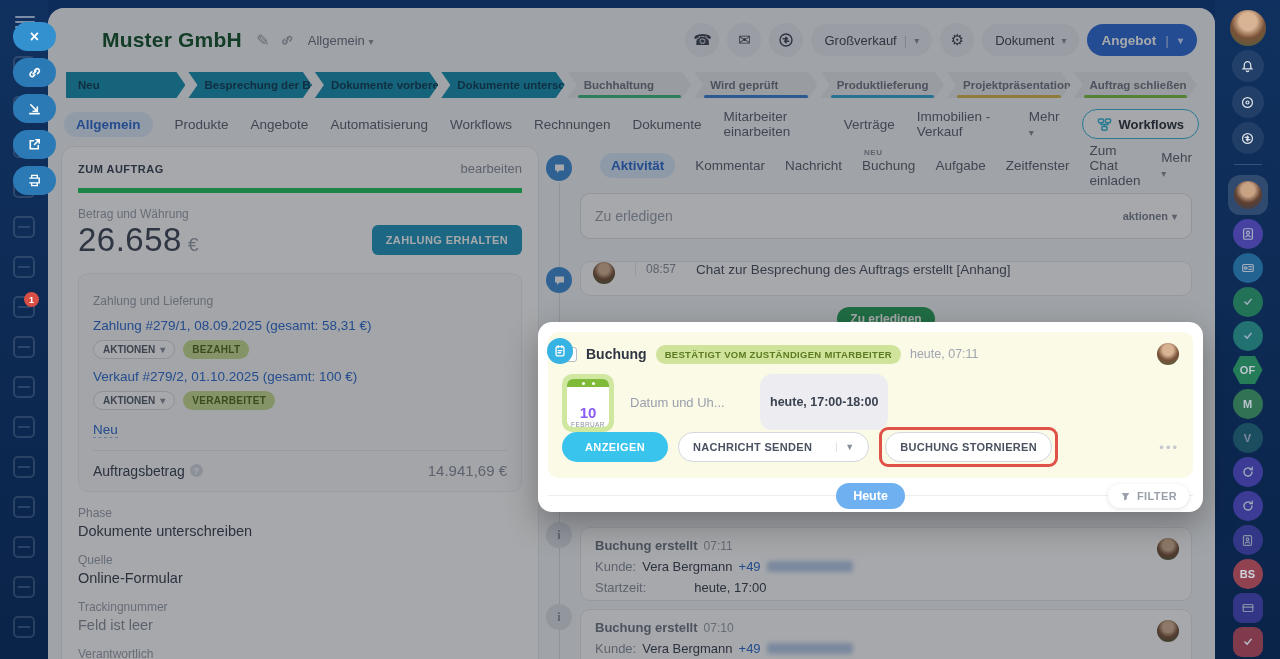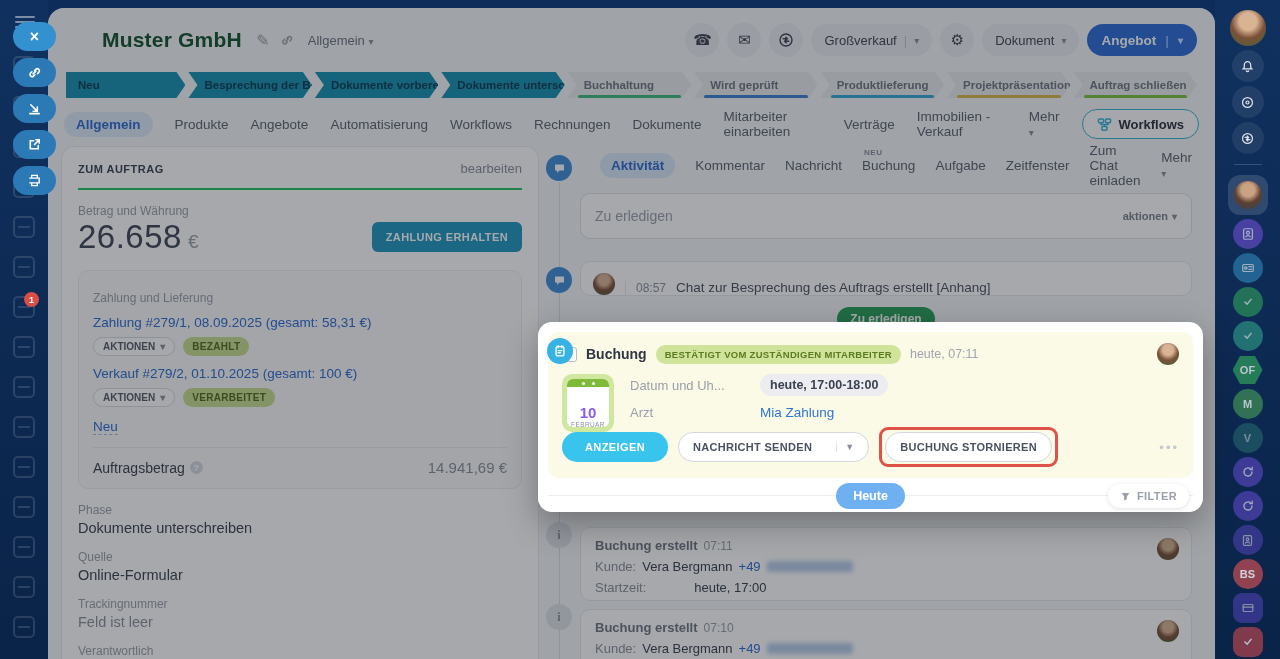--- a/index.html
+++ b/index.html
@@ -48,21 +48,21 @@
   .stage.on { background:#1792b4; color:#0d3a52; }
   .stage .ul { position:absolute; left:10px; right:10px; bottom:0; height:3px; border-radius:2px; }
 
   
   .tabs { position:absolute; left:16px; right:16px; top:100px; height:32px; display:flex; align-items:center; gap:22px; font-size:13.5px; color:#5b6270; }
   .tab.on { background:#deebfa; color:#2e6bd0; border-radius:15px; padding:5px 12px; font-weight:bold; }
   .wf-btn { margin-left:auto; height:30px; border:1.5px solid #35b6d9; border-radius:16px; display:flex; align-items:center; gap:7px; padding:0 14px; font-size:13px; font-weight:bold; color:#2d313c; background:#fdfefe; }
 
   
   .panel { position:absolute; left:14px; top:139px; width:476px; bottom:0; background:#fff; border-radius:12px 12px 0 0; box-shadow:0 0 0 1px #e9ebf0; padding:14px 16px; }
-  .panel-head { display:flex; align-items:center; border-bottom:2px solid #22c55e; padding-bottom:12px; }
+  .panel-head { display:flex; align-items:center; border-bottom:5px solid #22c55e; padding-bottom:12px; }
   .panel-title { font-size:11px; font-weight:bold; letter-spacing:.5px; color:#3a4254; }
   .panel-edit { margin-left:auto; font-size:13px; color:#8a909c; }
   .lbl { font-size:12px; color:#9aa0ab; margin-top:14px; }
   .amount-row { display:flex; align-items:center; }
   .amount { font-size:33px; color:#3f4656; letter-spacing:.5px; }
   .amount .cur { font-size:19px; color:#9aa0ab; margin-left:6px; }
   .pay-btn { margin-left:auto; background:#2196be; color:#fff; font-size:11px; font-weight:bold; letter-spacing:.4px; border-radius:6px; padding:9px 14px; }
   .paybox { margin-top:14px; background:#fafbfc; border:1px solid #edeef2; border-radius:10px; padding:12px 14px; }
   .plink { display:block; font-size:13.5px; color:#2e6bd0; margin-top:10px; }
   .badge-row { display:flex; align-items:center; gap:8px; margin-top:7px; }
@@ -80,21 +80,21 @@
   
   .tl-line { position:absolute; left:511px; top:175px; bottom:0; width:1px; background:#dcdee5; }
   .feed { position:absolute; left:532px; top:141px; width:612px; }
   .atabs { display:flex; align-items:center; gap:20px; padding-left:20px; height:32px; font-size:13.5px; color:#5b6270; }
   .atab.on { background:#d9e9fa; color:#2e6bd0; border-radius:15px; padding:5px 11px; font-weight:bold; }
   .atab.rel { position:relative; }
   .neu-mini { position:absolute; top:-10px; left:2px; font-size:8px; font-weight:bold; color:#8a909c; letter-spacing:.5px; }
   .composer { margin-top:12px; height:46px; background:#fff; border:1px solid #dcdfe6; border-radius:10px; display:flex; align-items:center; padding:0 14px; }
   .composer .ph { font-size:14px; color:#9aa0ab; }
   .composer .akts { margin-left:auto; font-size:11px; font-weight:bold; color:#7b818c; display:flex; gap:4px; align-items:center; }
-  .chat-row { margin-top:22px; height:35px; background:#fff; border:1px solid #e6e8ee; border-radius:10px; display:flex; align-items:flex-end; padding:0 12px; gap:10px; }
+  .chat-row { margin-top:22px; height:35px; background:#fff; border:1px solid #e6e8ee; border-radius:10px; display:flex; align-items:flex-start; padding:0 12px; gap:20px; }
   .mini-av { width:22px; height:22px; }
   .chat-time { font-size:12px; color:#8a909c; border-left:1px solid #e6e8ee; padding-left:10px; }
   .chat-txt { font-size:13.5px; color:#4a5160; }
   .todo-row { display:flex; justify-content:center; margin-top:11px; }
   .todo-pill { background:#27a05a; color:#fff; font-size:12px; font-weight:bold; border-radius:12px; padding:5px 13px; }
   .feed-spacer { height:196px; }
   .log { background:#fff; border:1px solid #e6e8ee; border-radius:10px; padding:10px 14px; position:relative; margin-bottom:8px; height:74px; }
   .log-t { font-size:13px; font-weight:bold; color:#707683; }
   .log-time { font-size:12px; color:#9aa0ab; font-weight:normal; margin-left:6px; }
   .log-line { font-size:13px; color:#8a909c; margin-top:6px; display:flex; gap:6px; align-items:center; }
@@ -130,21 +130,21 @@
   .mcal { width:52px; height:58px; background:#cfe79f; border-radius:10px; padding:5px; }
   .mcal-in { background:#fff; border-radius:6px; height:100%; overflow:hidden; text-align:center; }
   .mcal-bar { height:8px; background:#7fba38; display:flex; align-items:center; justify-content:center; gap:7px; }
   .mcal-bar i { width:3px; height:3px; border-radius:50%; background:#fff; display:block; }
   .mcal-day { font-size:15px; font-weight:bold; color:#8b5cf6; line-height:17px; margin-top:17px; }
   .mcal-mon { font-size:6.5px; color:#8a909c; letter-spacing:.4px; }
   .mcal-t { font-size:7px; font-weight:bold; color:#7cb52e; }
   .bfields { margin-left:16px; flex:1; }
   .bfrow { display:flex; align-items:center; margin-bottom:9px; }
   .bflbl { width:130px; font-size:13px; color:#9aa0ab; }
-  .bfpill { background:#ececf1; border-radius:12px; padding:4px 10px; font-size:12.5px; font-weight:bold; color:#3a4150; }
+  .bfpill { background:#ececf1; border-radius:12px; padding:21px 10px; font-size:12.5px; font-weight:bold; color:#3a4150; }
   .bflink { font-size:13.5px; color:#2e77d0; }
   .book-btns { position:absolute; left:14px; right:14px; bottom:11px; display:flex; align-items:center; gap:10px; }
   .b-show { background:#38c4ec; color:#fff; font-size:11px; font-weight:bold; letter-spacing:.4px; border-radius:16px; padding:9px 23px; }
   .b-out { border:1.5px solid #d3d7de; background:#fff; border-radius:16px; padding:8px 14px; font-size:11px; font-weight:bold; letter-spacing:.3px; color:#4a5160; display:flex; align-items:center; gap:24px; }
   .b-out .dd { color:#8a909c; font-size:9px; border-left:1px solid #e0e3e9; padding-left:8px; }
   .anno { border:3px solid #df5247; border-radius:9px; padding:2px 3px; }
   .dots { margin-left:auto; color:#c3c7cf; font-size:13px; letter-spacing:2px; }
   .spot-foot { position:absolute; left:10px; right:10px; bottom:0; height:33px; display:flex; align-items:center; }
   .spot-foot .line { position:absolute; left:0; right:0; top:16px; height:1px; background:#eceef2; }
   .today-pill { position:relative; margin:0 auto; background:#6fb0f0; color:#fff; font-size:12.5px; font-weight:bold; border-radius:14px; padding:6px 17px; }

